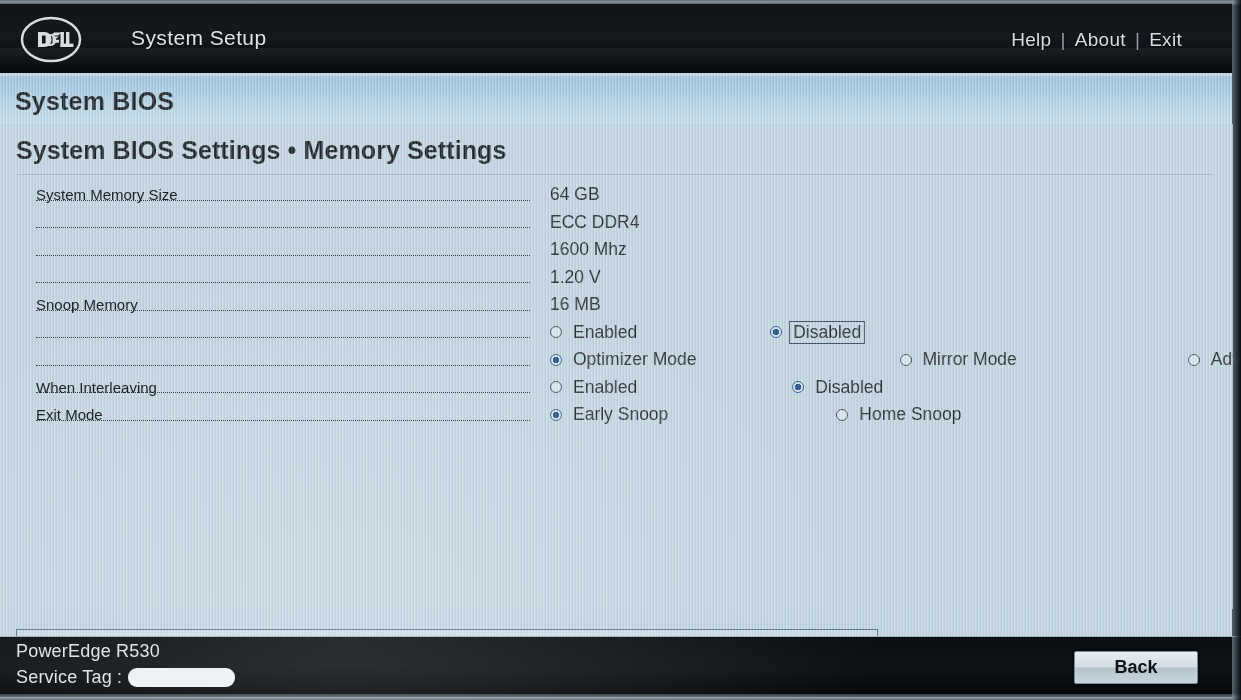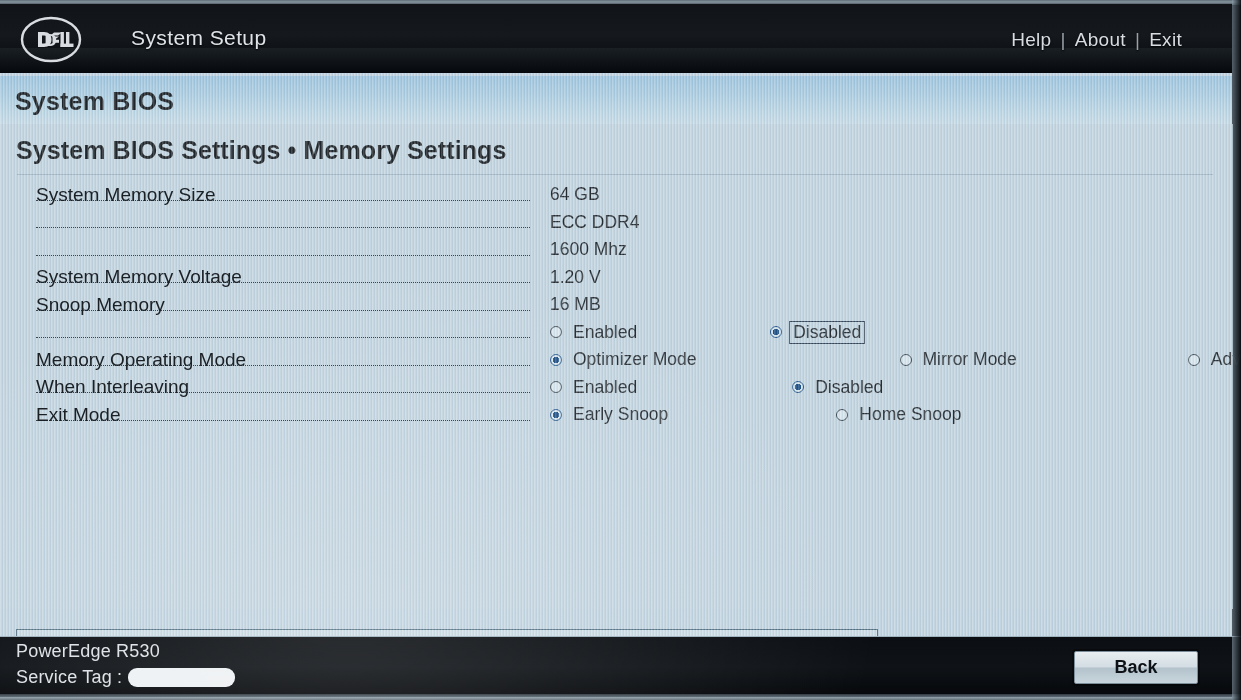--- a/index.html
+++ b/index.html
@@ -156,21 +156,21 @@
   }
   .row {
     position: relative;
     height: 27.5px;
     display: flex;
     align-items: center;
   }
   .row-label {
     position: absolute;
     left: 36px;
-    font-size: 19px;
+    font-size: 15px;
     color: #1b2025;
     white-space: nowrap;
     background: transparent;
     padding-right: 7px;
     z-index: 2;
   }
   .leader {
     position: absolute;
     left: 36px;
     right: 702px;
@@ -385,21 +385,20 @@
         </div>
         <div class="row">
           <div class="leader"></div>
           <div class="row-value">ECC DDR4</div>
         </div>
         <div class="row">
           <div class="leader"></div>
           <div class="row-value">1600 Mhz</div>
         </div>
         <div class="row">
-          <div class="row-label">System Memory Voltage</div>
           <div class="leader"></div>
           <div class="row-value">1.20 V</div>
         </div>
         <div class="row">
           <div class="row-label">Snoop Memory</div>
           <div class="leader"></div>
           <div class="row-value">16 MB</div>
         </div>
         <div class="row">
           <div class="leader"></div>
@@ -408,21 +407,20 @@
               <span class="radio"></span>
               <span class="opt-label">Enabled</span>
             </div>
             <div class="opt focused" style="margin-left: 130px;">
               <span class="radio on"></span>
               <span class="opt-label">Disabled</span>
             </div>
           </div>
         </div>
         <div class="row">
-          <div class="row-label">Memory Operating Mode</div>
           <div class="leader"></div>
           <div class="options">
             <div class="opt" style="margin-left: 0px;">
               <span class="radio on"></span>
               <span class="opt-label">Optimizer Mode</span>
             </div>
             <div class="opt" style="margin-left: 200px;">
               <span class="radio"></span>
               <span class="opt-label">Mirror Mode</span>
             </div>

